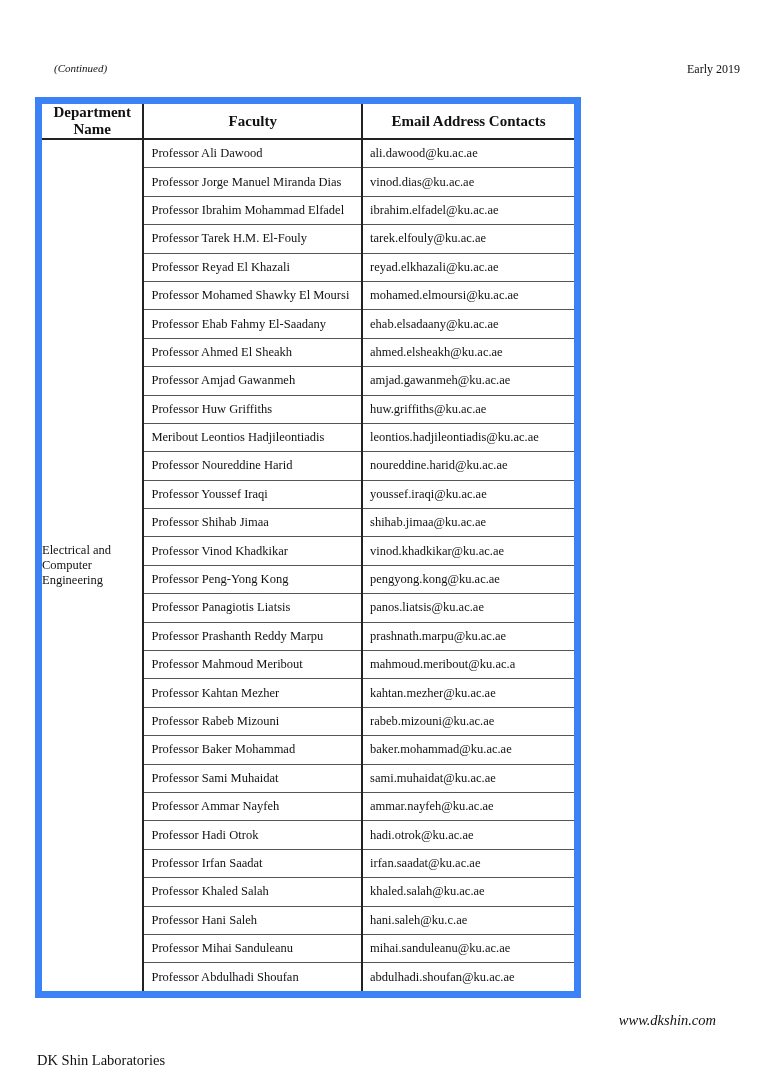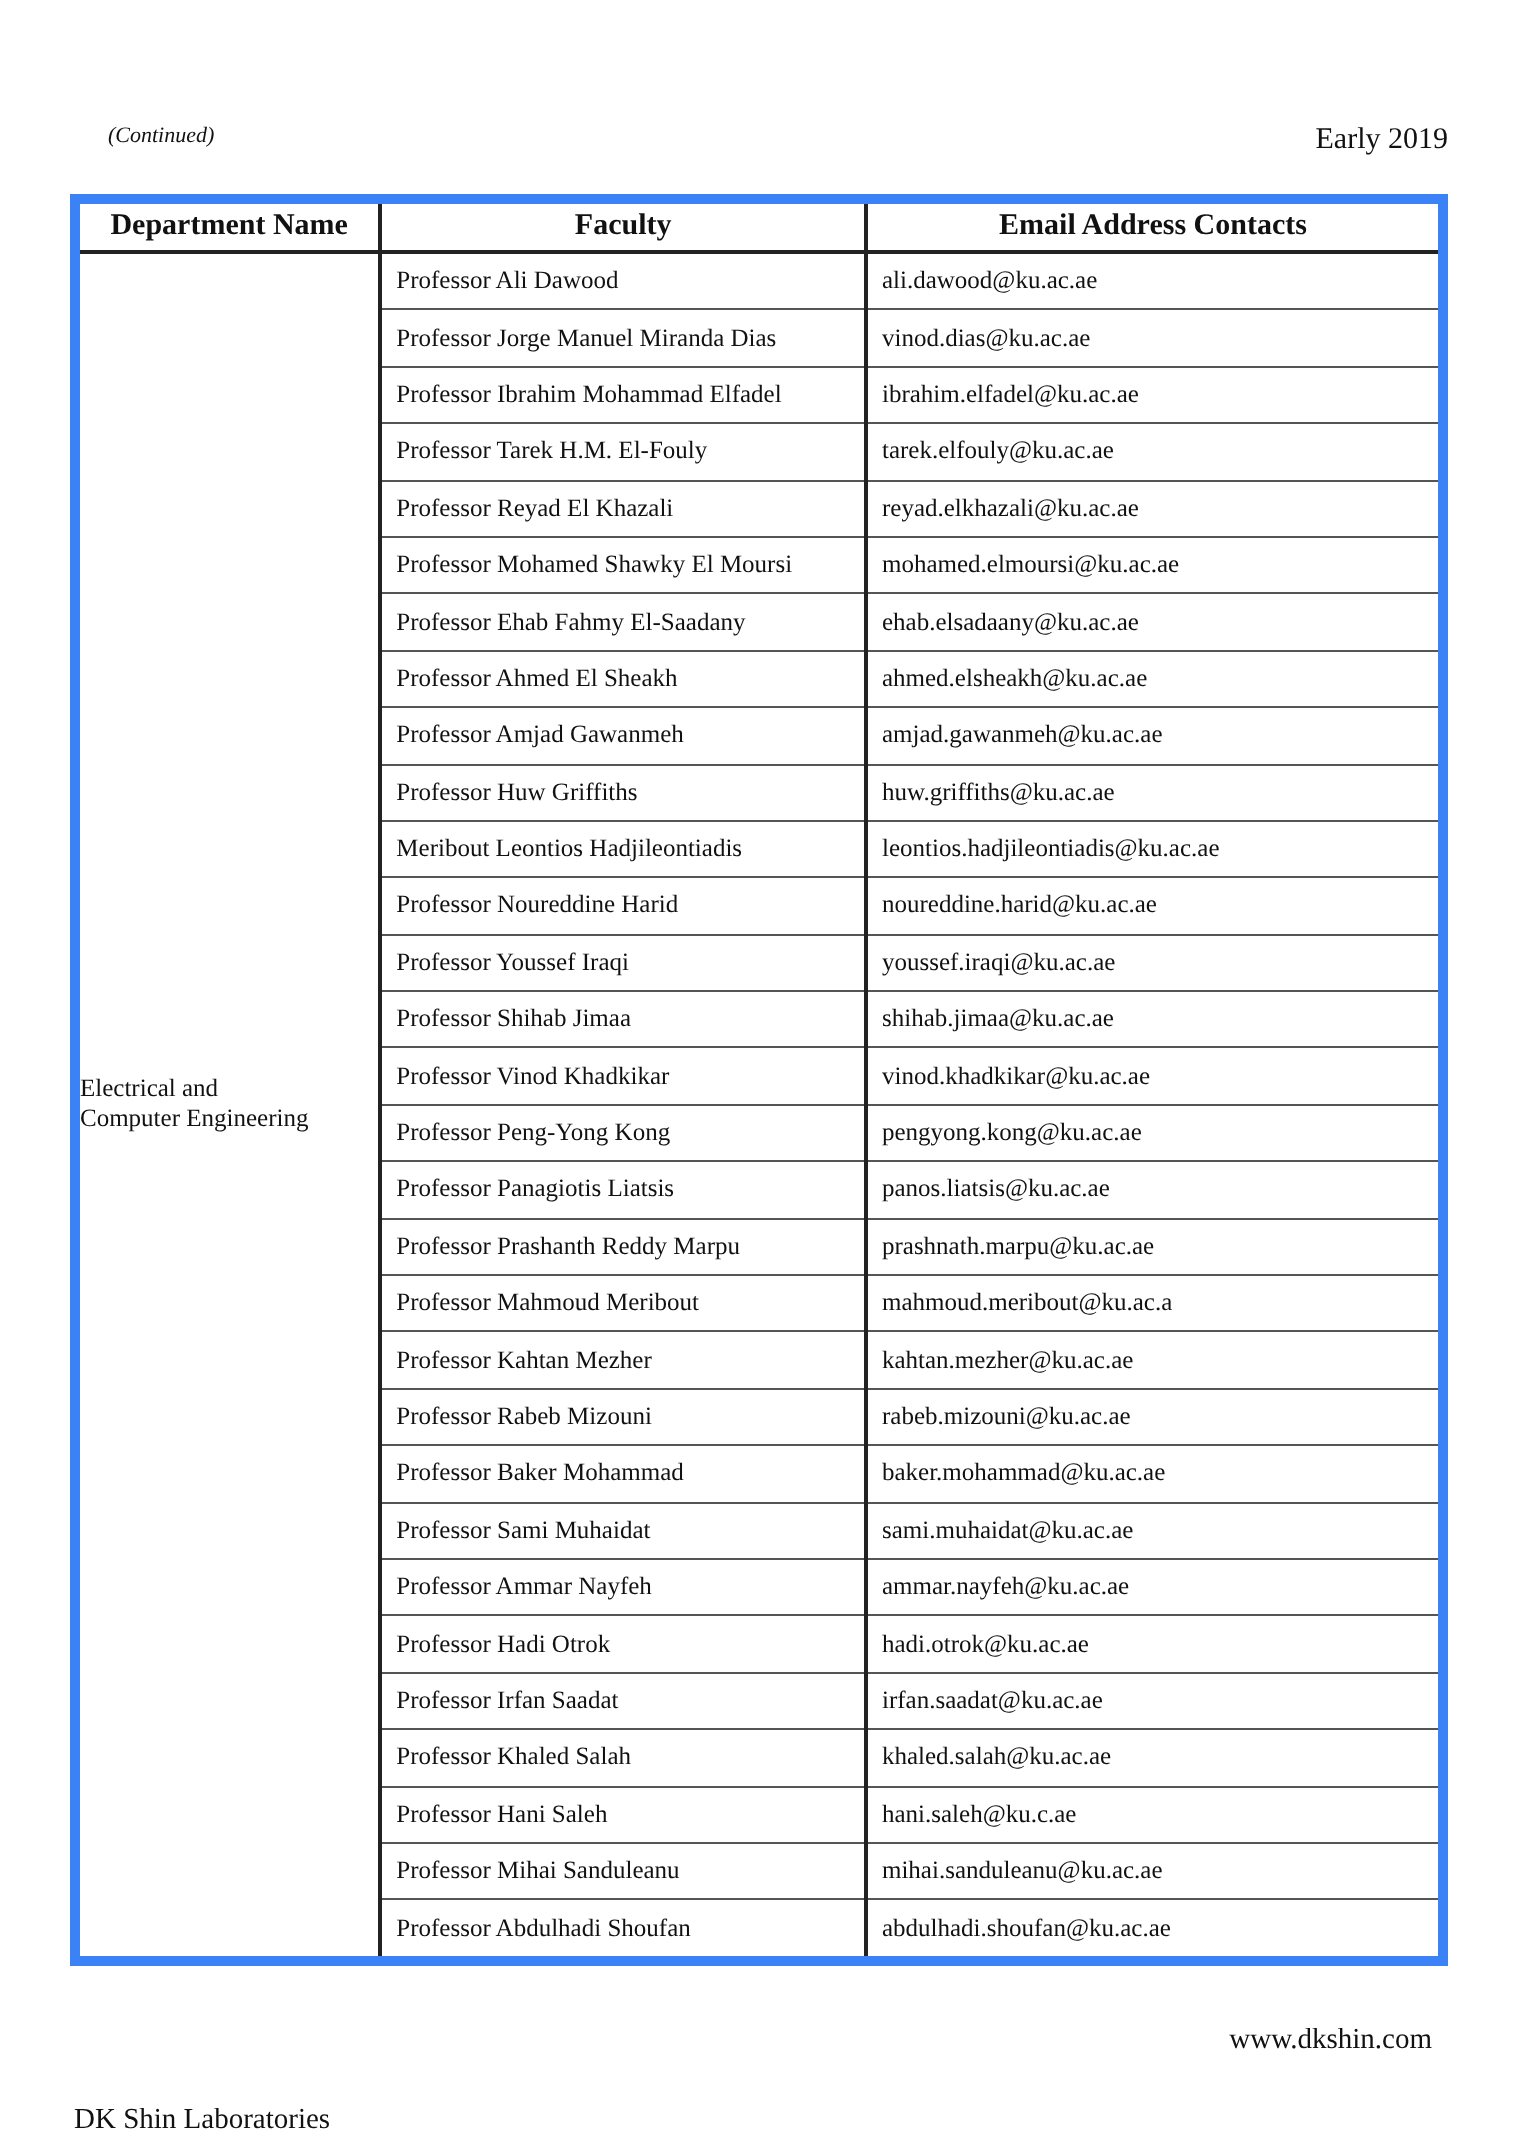--- a/index.html
+++ b/index.html
@@ -1,45 +1,45 @@
 <!DOCTYPE html>
 <html><head>
 <meta charset="utf-8">
 <style>
   html, body { margin: 0; padding: 0; background: #ffffff; }
   body {
     width: 760px; height: 1075px; position: relative; overflow: hidden;
     font-family: "Liberation Serif", "DejaVu Serif", serif; color: #111;
   }
   .hdr-left { position: absolute; left: 54px; top: 62px; font-size: 11px; font-style: italic; }
-  .hdr-right { position: absolute; right: 36px; top: 62px; font-size: 15px; }
+  .hdr-right { position: absolute; right: 20px; top: 62px; font-size: 12px; }
   table.contacts {
-    position: absolute; left: 35px; top: 97px; width: 689px;
-    border-collapse: collapse; border: 5px solid #3b82f6;
+    position: absolute; left: 35px; top: 97px; width: 546px;
+    border-collapse: collapse; border: 7px solid #3b82f6;
   }
   table.contacts th {
     height: 23px; font-size: 15px; font-weight: bold; text-align: center;
     border: 1px solid #222; border-bottom: 2px solid #222; padding: 0;
   }
   table.contacts th + th { border-left: 2px solid #222; text-align: center; }
   table.contacts td {
     height: 27.4px; font-size: 12.5px; padding: 0 0 0 7px; border: 1px solid #555;
     vertical-align: middle; white-space: nowrap;
   }
   table.contacts td.dept {
     text-align: left; padding: 0; border-right: 2px solid #222; line-height: 15px;
     white-space: normal;
     margin-top: 20px;
   }
   table.contacts td.email { border-left: 2px solid #222; }
   .col-dept { width: 153px; }
   .col-fac { width: 243px; }
   .col-mail { width: 289px; }
   .ftr-left { position: absolute; left: 37px; top: 1012px; font-size: 14.5px; margin-top: 40px; }
-  .ftr-right { position: absolute; right: 44px; top: 1012px; font-size: 14.5px; }
+  .ftr-right { position: absolute; right: 44px; top: 1012px; font-size: 14.5px; font-style: italic; }
 </style>
 </head>
 <body>
 
 <div class="hdr-left">(Continued)</div>
 <div class="hdr-right">Early 2019</div>
 
 <table class="contacts">
   <colgroup>
     <col class="col-dept">

